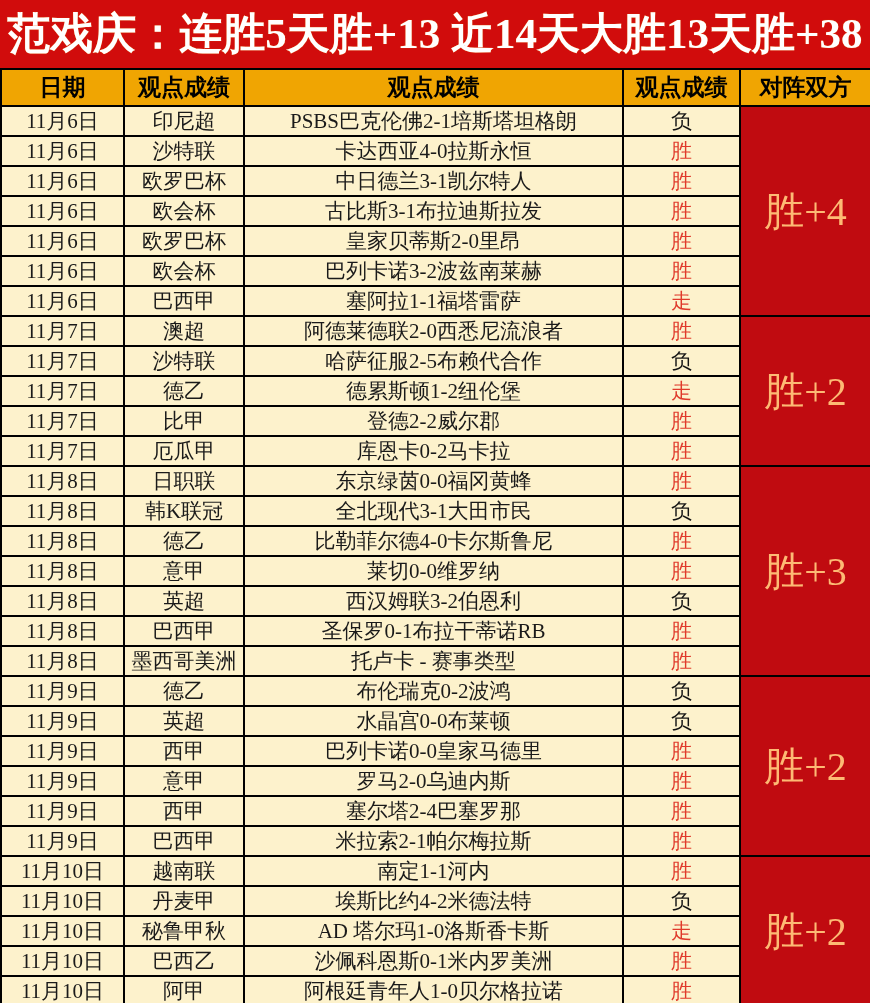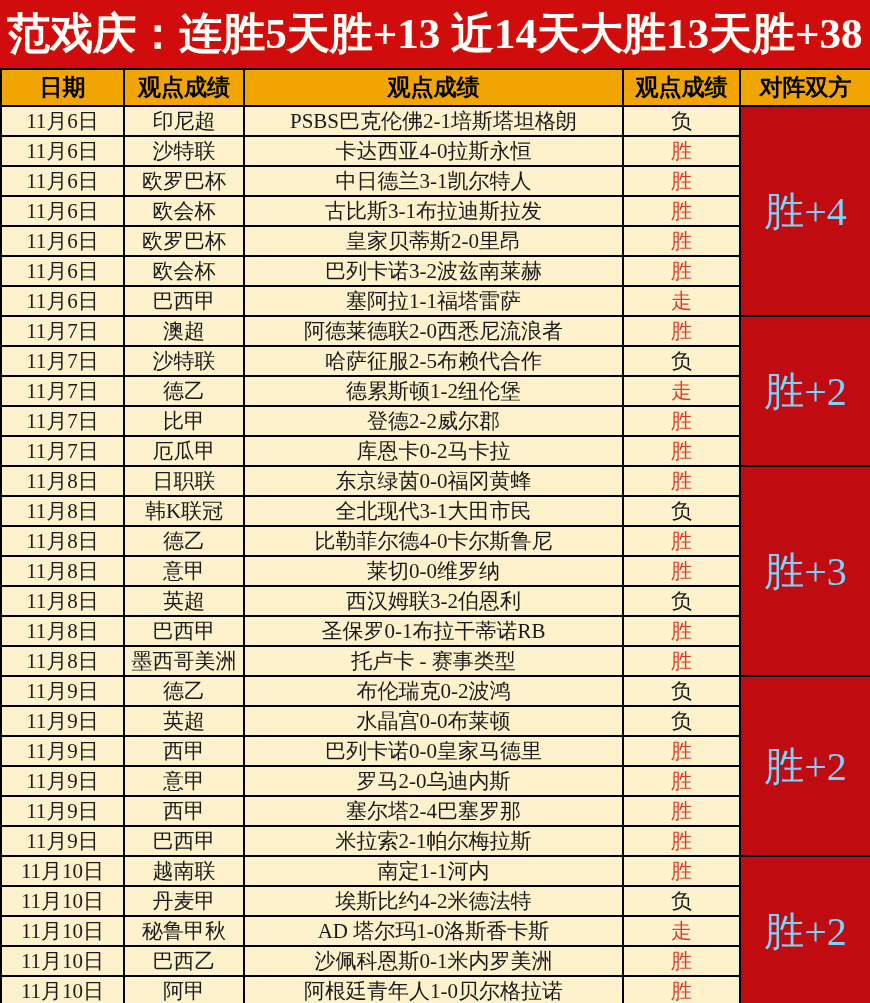--- a/index.html
+++ b/index.html
@@ -47,21 +47,21 @@
     background:var(--header-bg);
     color:#000;
     font-size:23px;font-weight:bold;
     height:37px;
   }
   tbody td{
     font-size:21px;color:#1a1a1a;font-weight:normal;
   }
   td.c-net{
     background:var(--net-bg);
-    color:#7dd3fc;
+    color:#fdba74;
     font-size:40px;
   }
   td.tone-red{color:var(--win-text);}
   td.tone-black{color:var(--loss-text);}
 </style>
 </head>
 <body>
 
 <div class="page">
   <div class="banner">范戏庆：连胜5天胜+13 近14天大胜13天胜+38</div>

